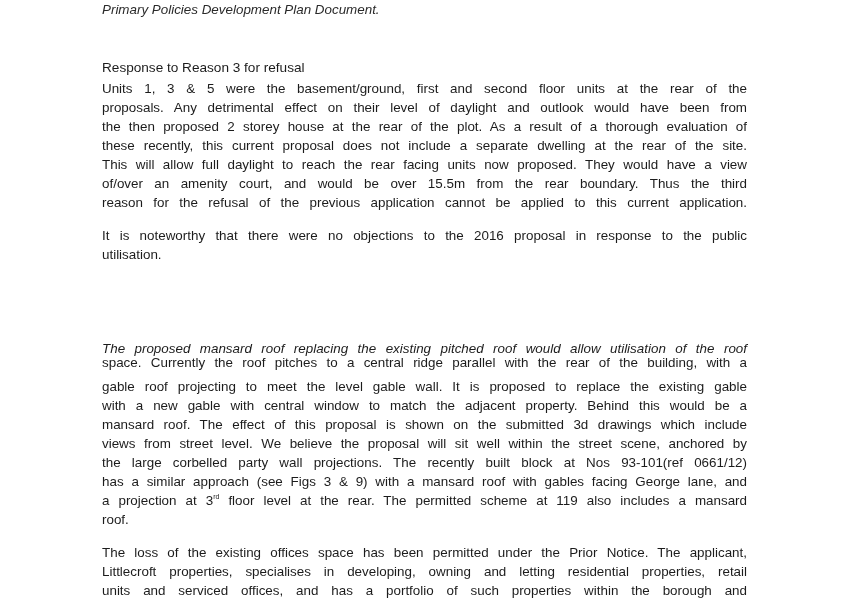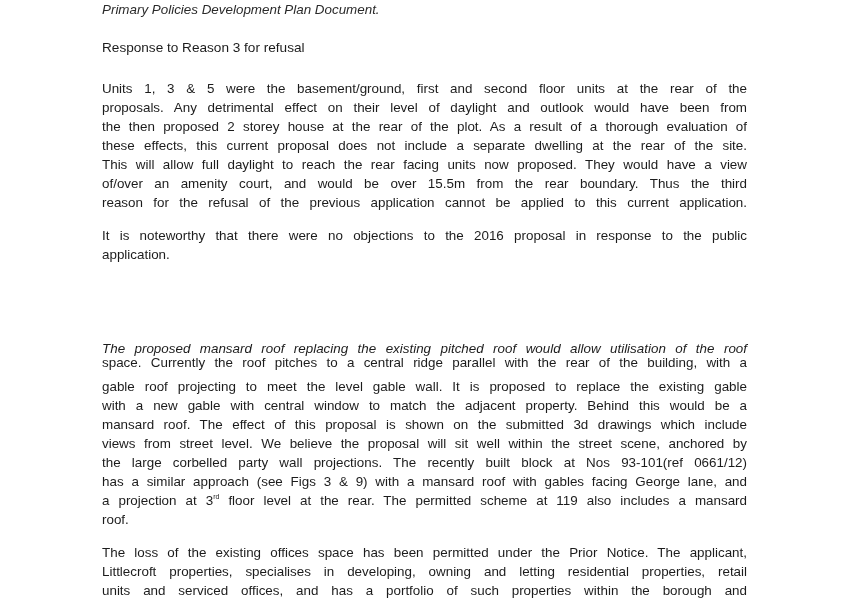--- a/index.html
+++ b/index.html
@@ -35,49 +35,50 @@
     .just {
       text-align: justify;
       text-align-last: justify;
     }
     .italic {
       font-style: italic;
       color: #2a2a2a;
     }
     .heading {
       font-size: 13.6px;
+      margin-top: 20px;
     }
     sup {
       font-size: 7px;
       vertical-align: 6px;
       line-height: 0;
     }
   </style>
 </head>
 <body>
 
 <div class="page">
 
   <div class="line italic" style="top:0px;">Primary Policies Development Plan Document.</div>
 
   <div class="line heading" style="top:38px;">Response to Reason 3 for refusal</div>
 
   <div>
     <div class="line just" style="top:79px;">Units 1, 3 &amp; 5 were the basement/ground, first and second floor units at the rear of the</div>
     <div class="line just" style="top:98px;">proposals. Any detrimental effect on their level of daylight and outlook would have been from</div>
     <div class="line just" style="top:117px;">the then proposed 2 storey house at the rear of the plot. As a result of a thorough evaluation of</div>
-    <div class="line just" style="top:136px;">these effects, this current proposal does not include a separate dwelling at the rear of the site.</div>
+    <div class="line just" style="top:136px;">these recently, this current proposal does not include a separate dwelling at the rear of the site.</div>
     <div class="line just" style="top:155px;">This will allow full daylight to reach the rear facing units now proposed. They would have a view</div>
     <div class="line just" style="top:174px;">of/over an amenity court, and would be over 15.5m from the rear boundary. Thus the third</div>
     <div class="line just" style="top:193px;">reason for the refusal of the previous application cannot be applied to this current application.</div>
   </div>
 
   <div>
     <div class="line just" style="top:226px;">It is noteworthy that there were no objections to the 2016 proposal in response to the public</div>
-    <div class="line" style="top:245px;">application.</div>
+    <div class="line" style="top:245px;">utilisation.</div>
   </div>
 
 
   <div>
     <div class="line just" style="top:339px;font-style:italic;">The proposed mansard roof replacing the existing pitched roof would allow utilisation of the roof</div>
     <div class="line just" style="top:353px;">space. Currently the roof pitches to a central ridge parallel with the rear of the building, with a</div>
     <div class="line just" style="top:377px;">gable roof projecting to meet the level gable wall. It is proposed to replace the existing gable</div>
     <div class="line just" style="top:396px;">with a new gable with central window to match the adjacent property. Behind this would be a</div>
     <div class="line just" style="top:415px;">mansard roof. The effect of this proposal is shown on the submitted 3d drawings which include</div>
     <div class="line just" style="top:434px;">views from street level. We believe the proposal will sit well within the street scene, anchored by</div>

